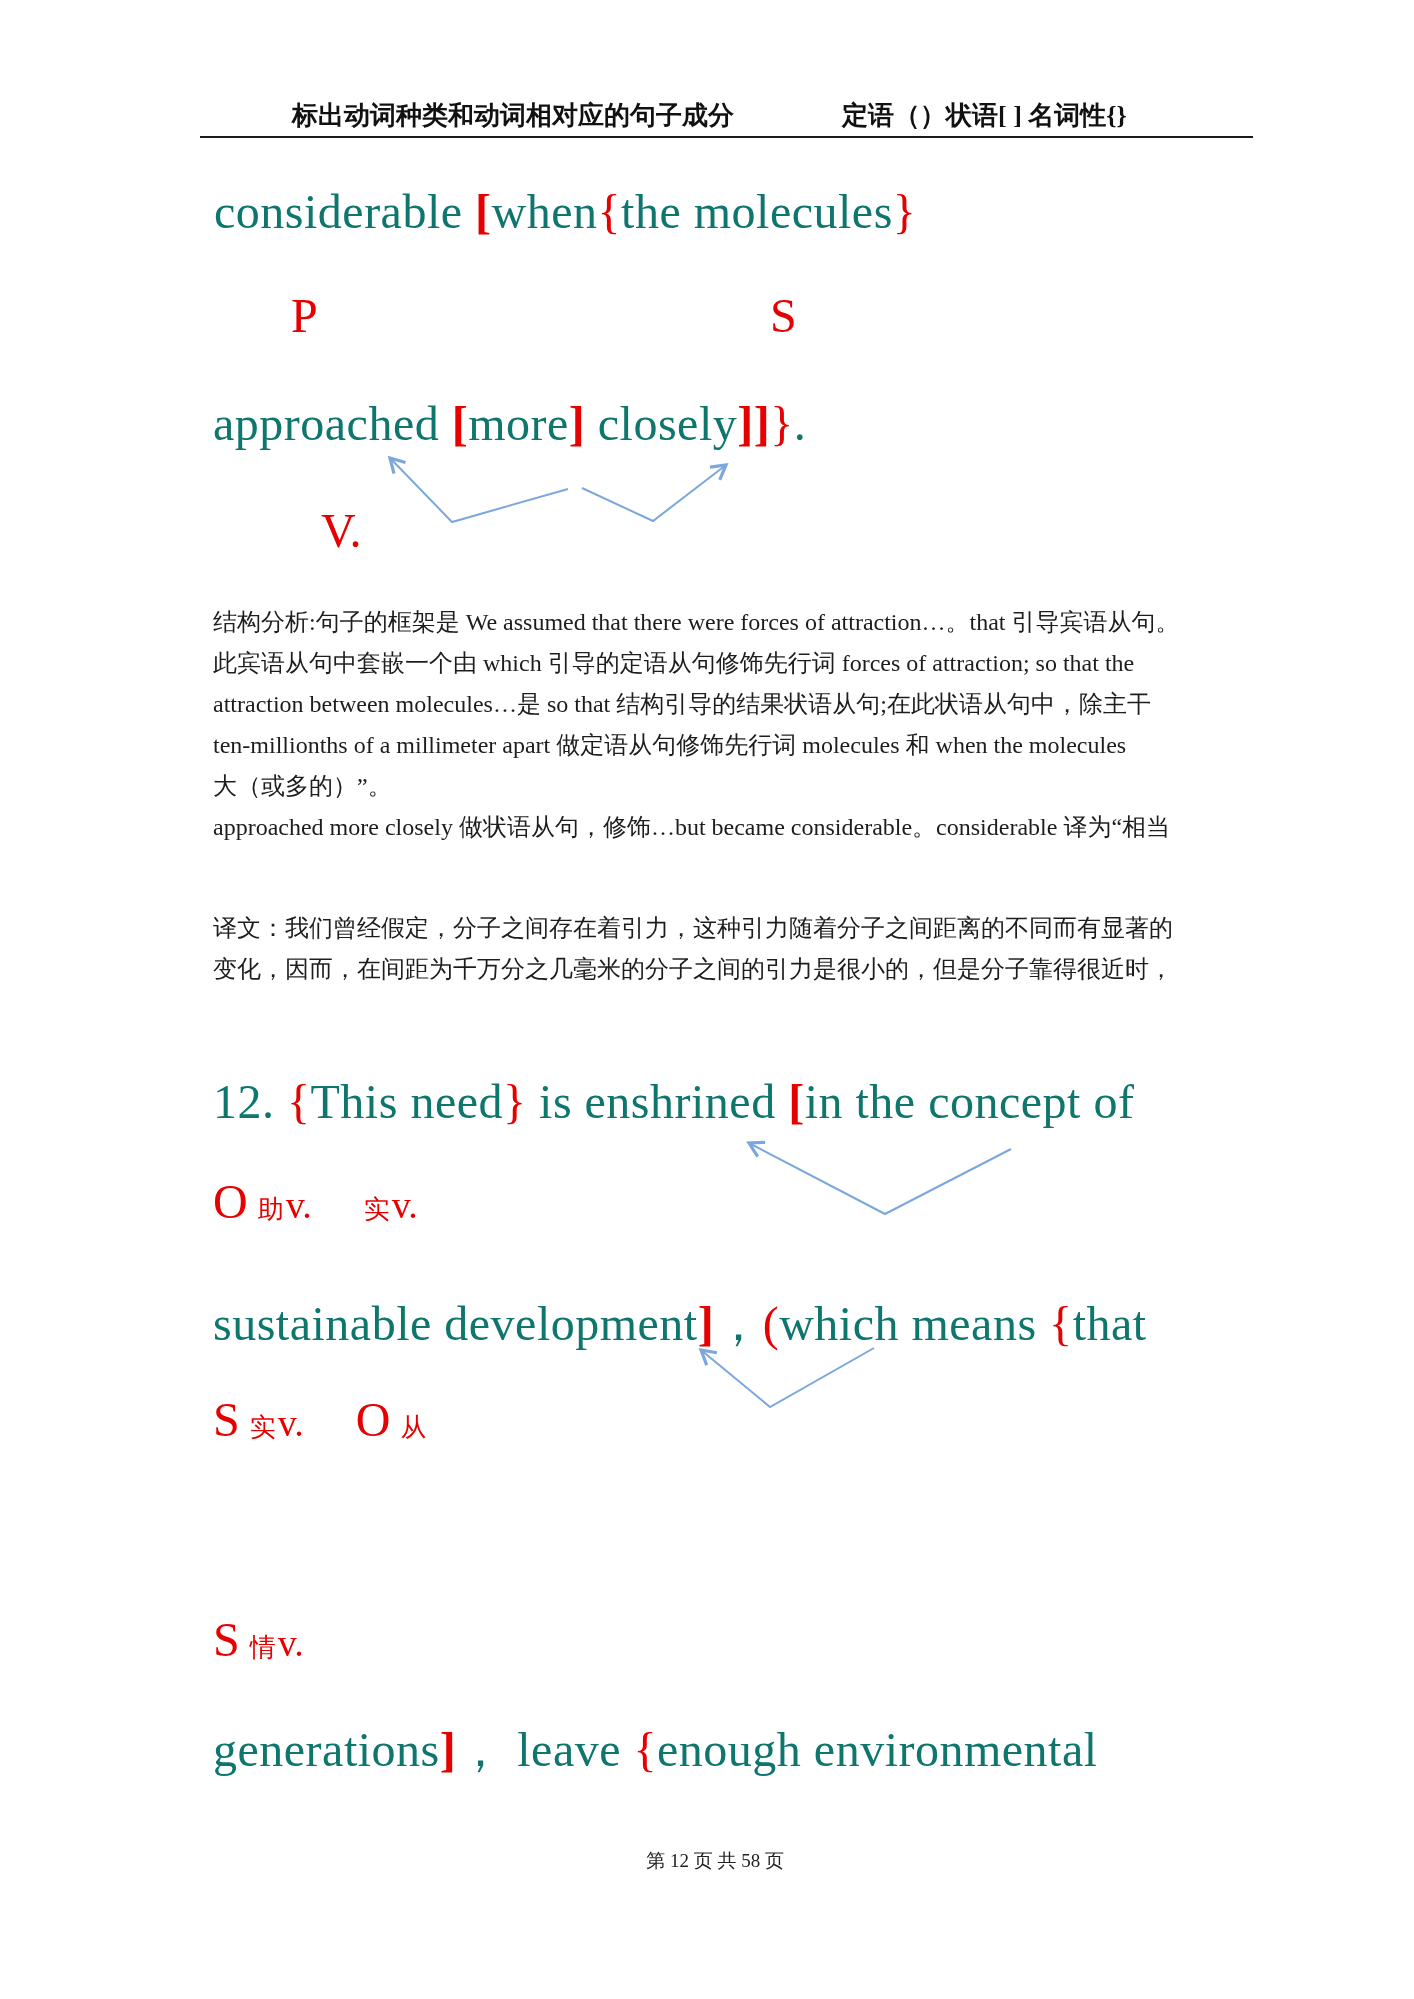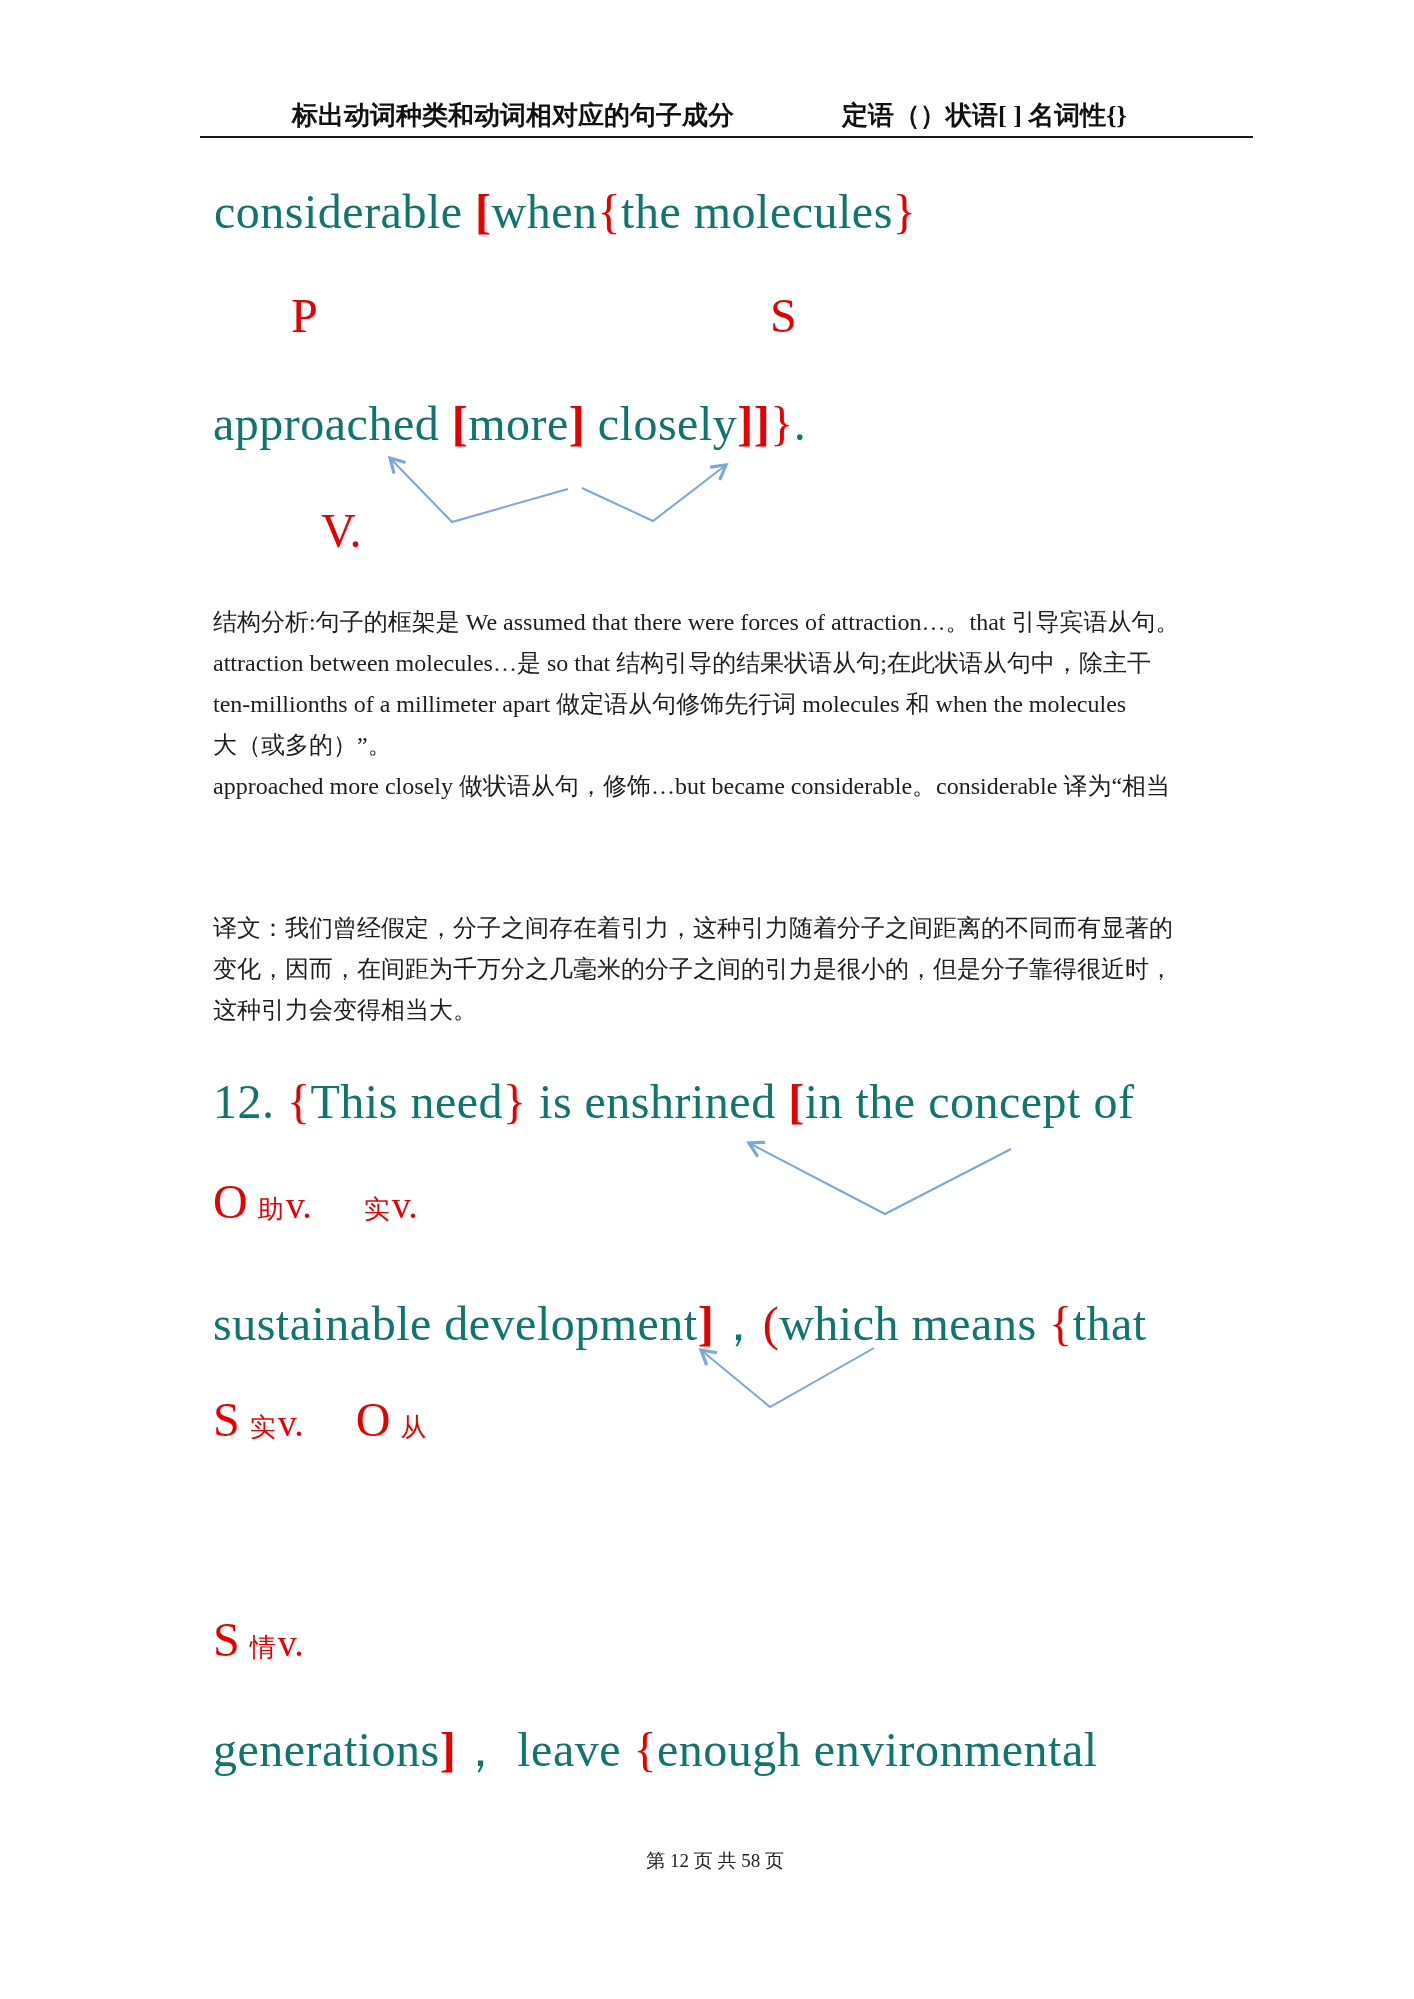--- a/index.html
+++ b/index.html
@@ -42,30 +42,30 @@
   <div class="abs lab" style="left:770px;top:288px;">S</div>
 
   <div class="abs bigline" style="left:213px;top:396px;">
     <span class="b">approached </span><span class="rb">[</span><span class="b">more</span><span class="rb">]</span><span class="b"> closely</span><span class="rb">]]</span><span class="rn">}</span><span class="b">.</span>
   </div>
 
   <div class="abs lab" style="left:321px;top:503px;">V.</div>
 
   <div class="abs para" style="left:213px;top:602px;">
     <div>结构分析:句子的框架是 We assumed that there were forces of attraction…。that 引导宾语从句。</div>
+    <div>此宾语从句中套嵌一个由 which 引导的定语从句修饰先行词 forces of attraction; so that the</div>
     <div>attraction between molecules…是 so that 结构引导的结果状语从句;在此状语从句中，除主干</div>
     <div>ten-millionths of a millimeter apart 做定语从句修饰先行词 molecules 和 when the molecules</div>
     <div>大（或多的）”。</div>
     <div>approached more closely 做状语从句，修饰…but became considerable。considerable 译为“相当</div>
   </div>
 
   <div class="abs para" style="left:213px;top:908px;">
     <div>译文：我们曾经假定，分子之间存在着引力，这种引力随着分子之间距离的不同而有显著的</div>
     <div>变化，因而，在间距为千万分之几毫米的分子之间的引力是很小的，但是分子靠得很近时，</div>
-    <div>这种引力会变得相当大。</div>
   </div>
 
   <div class="abs bigline" style="left:213px;top:1074px;">
     <span class="b">12. </span><span class="rn">{</span><span class="b">This need</span><span class="rn">}</span><span class="b"> is enshrined </span><span class="rb">[</span><span class="b">in the concept of</span>
   </div>
 
   <div class="abs" style="left:213px;top:1174px;">
     <span class="lab-big">O</span><span class="lab-cjk g1">助</span><span class="lab-v g3">v.</span><span class="lab-cjk g2">实</span><span class="lab-v g3">v.</span>
   </div>
 

